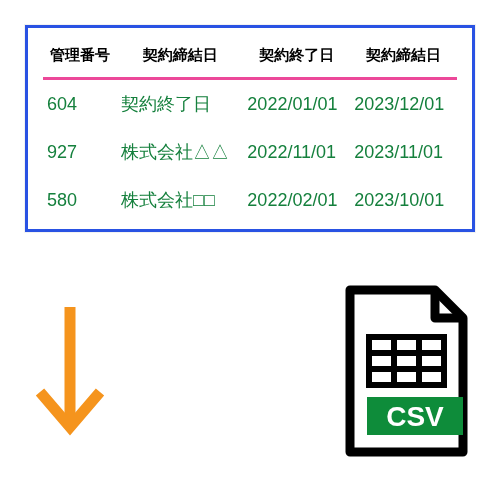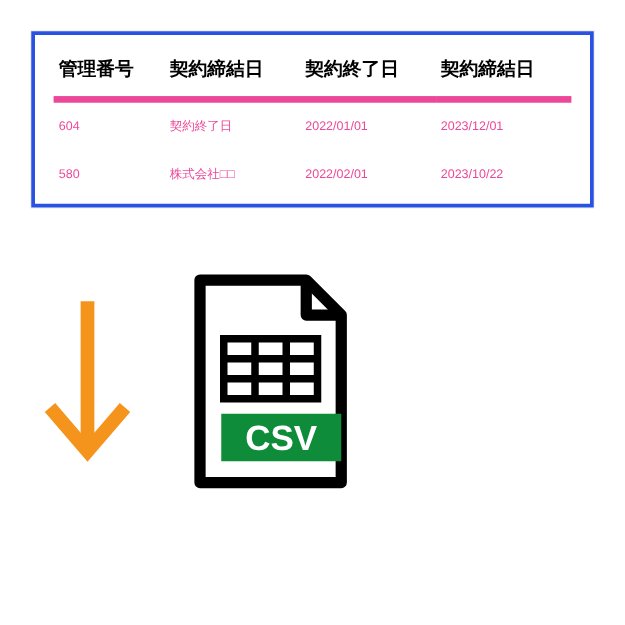--- a/index.html
+++ b/index.html
@@ -15,34 +15,34 @@
       background: #fff;
       padding: 10px 15px 5px 15px;
       box-shadow: 0 0 0 1px rgba(0,0,0,0.05);
     }
     table {
       width: 100%;
       border-collapse: collapse;
       font-size: 15px;
     }
     th {
-      text-align: left;
+      text-align: center;
       font-weight: 700;
       padding: 8px 4px 12px 4px;
-      border-bottom: 5px solid #ec4899;
+      border-bottom: 3px solid #ec4899;
       color: #000;
     }
     td {
       padding: 12px 4px;
-      color: #ec4899;
-      font-size: 10px;
+      color: #15803d;
+      font-size: 18px;
     }
     .bottom-area {
       display: flex;
-      justify-content: flex-start;
+      justify-content: space-between;
       align-items: center;
       gap: 30px;
       margin-top: 50px;
     }
     .arrow-svg { width: 90px; height: 150px; }
     .csv-icon { width: 140px; height: 180px; }
   </style>
 </head>
 <body>
 
@@ -57,24 +57,30 @@
       </tr>
     </thead>
     <tbody>
       <tr>
         <td>604</td>
         <td>契約終了日</td>
         <td>2022/01/01</td>
         <td>2023/12/01</td>
       </tr>
       <tr>
+        <td>927</td>
+        <td>株式会社△△</td>
+        <td>2022/11/01</td>
+        <td>2023/11/01</td>
+      </tr>
+      <tr>
         <td>580</td>
         <td>株式会社□□</td>
         <td>2022/02/01</td>
-        <td>2023/10/22</td>
+        <td>2023/10/01</td>
       </tr>
     </tbody>
   </table>
 </div>
 
 <div class="bottom-area">
   <svg class="arrow-svg" viewBox="0 0 90 150">
     <g stroke="#f5941d" stroke-width="11" fill="none" stroke-linecap="butt">
       <line x1="45" y1="10" x2="45" y2="125"></line>
       <polyline points="15,95 45,130 75,95" stroke-linejoin="miter"></polyline>

